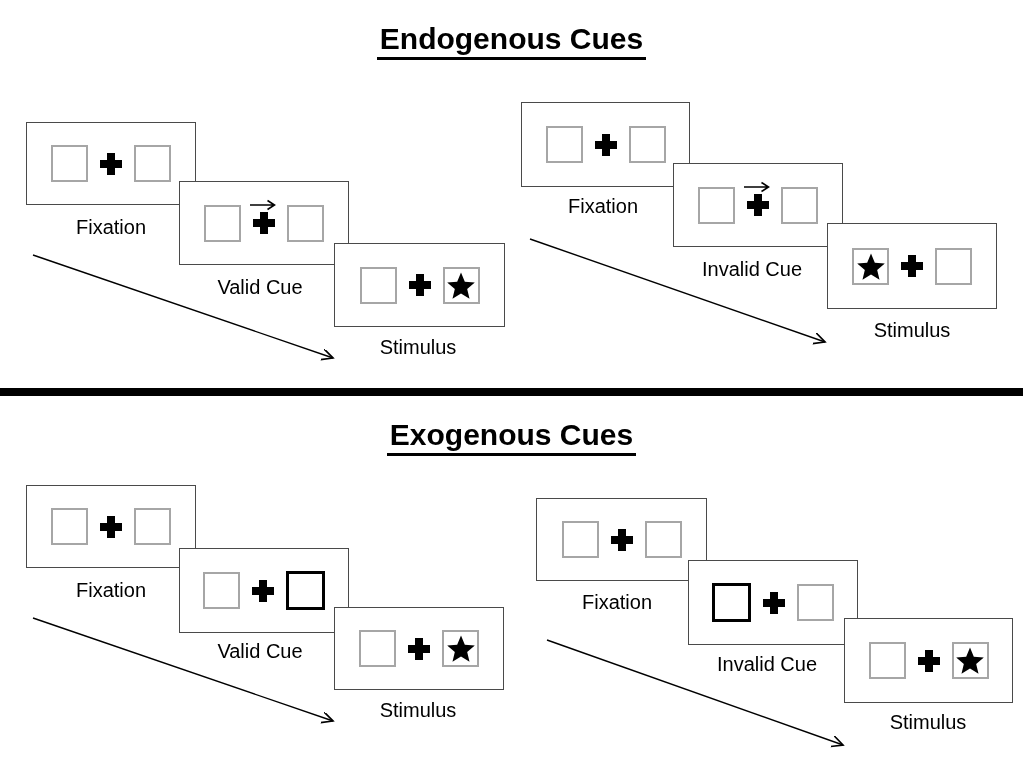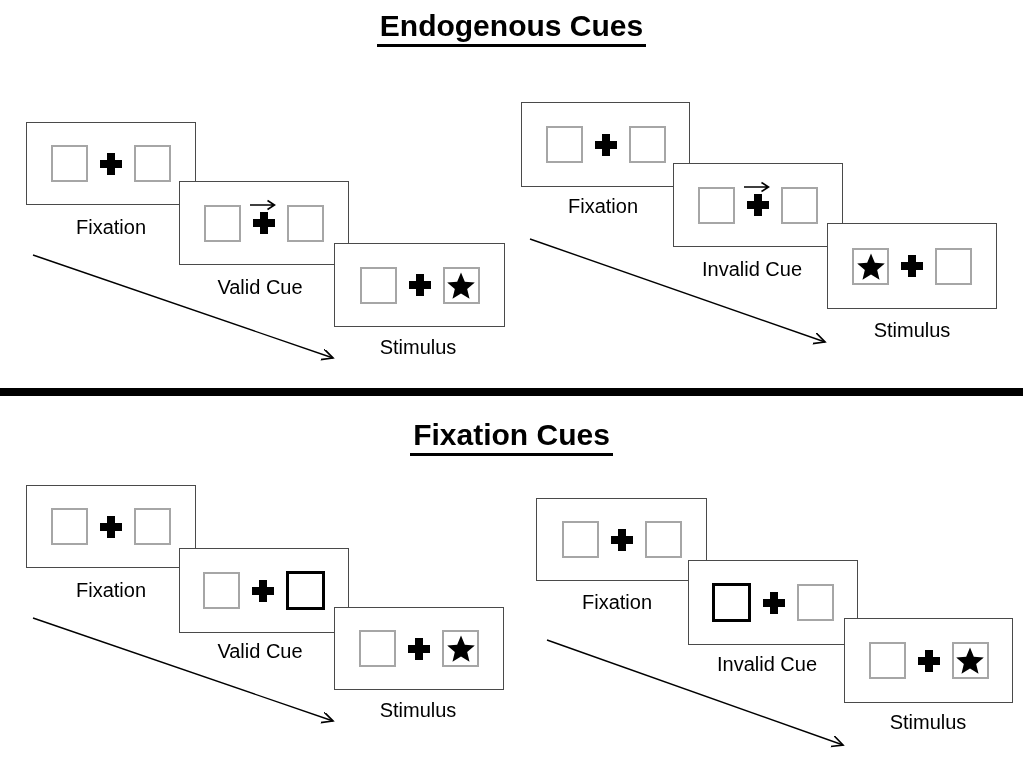--- a/index.html
+++ b/index.html
@@ -28,26 +28,26 @@
     position:absolute;transform:translateX(-50%);white-space:nowrap;
     font-size:20px;font-weight:400;line-height:22px;
   }
   .seq-arrow{position:absolute;pointer-events:none;}
 </style>
 </head>
 <body>
 
 <div id="canvas">
 
-  <div class="title" style="top:9px">
+  <div class="title" style="top:22px">
     <span class="u">Endogenous Cues</span>
   </div>
   <div class="divider"></div>
   <div class="title" style="top:418px">
-    <span class="u">Fixation Cues</span>
+    <span class="u">Exogenous Cues</span>
   </div>
 
   <div class="panel" style="left:26px;top:122px;width:170px;height:83px">
     <span class="sq"></span>
     <span class="center-wrap">
         <span class="plus"></span>
       </span>
     <span class="sq"></span>
   </div>
   <div class="plabel" style="left:111px;top:216px">Fixation</div>

